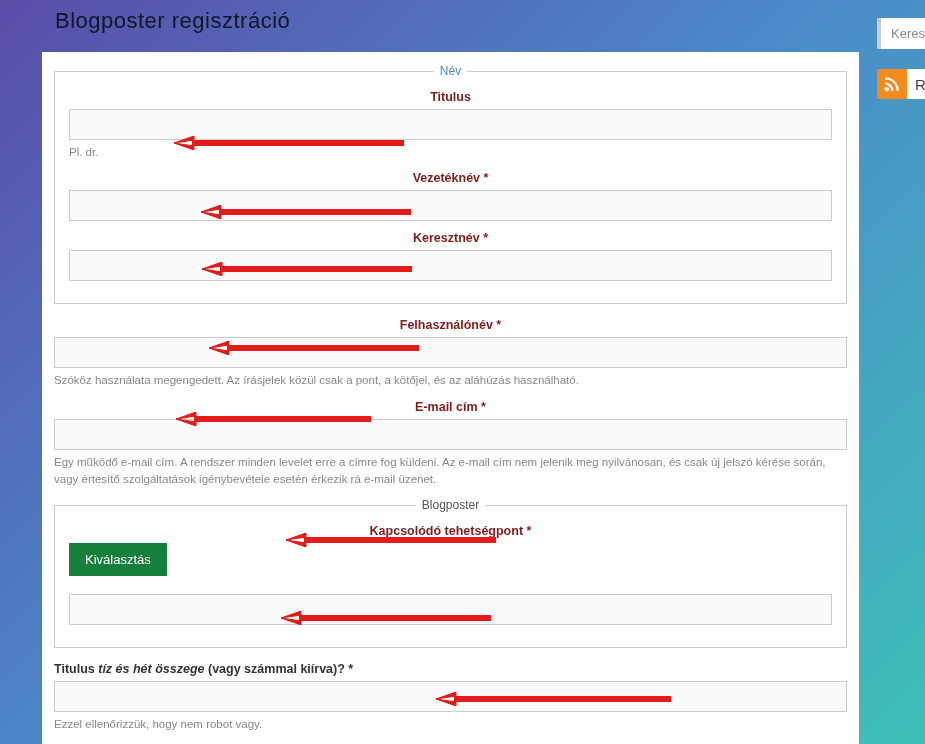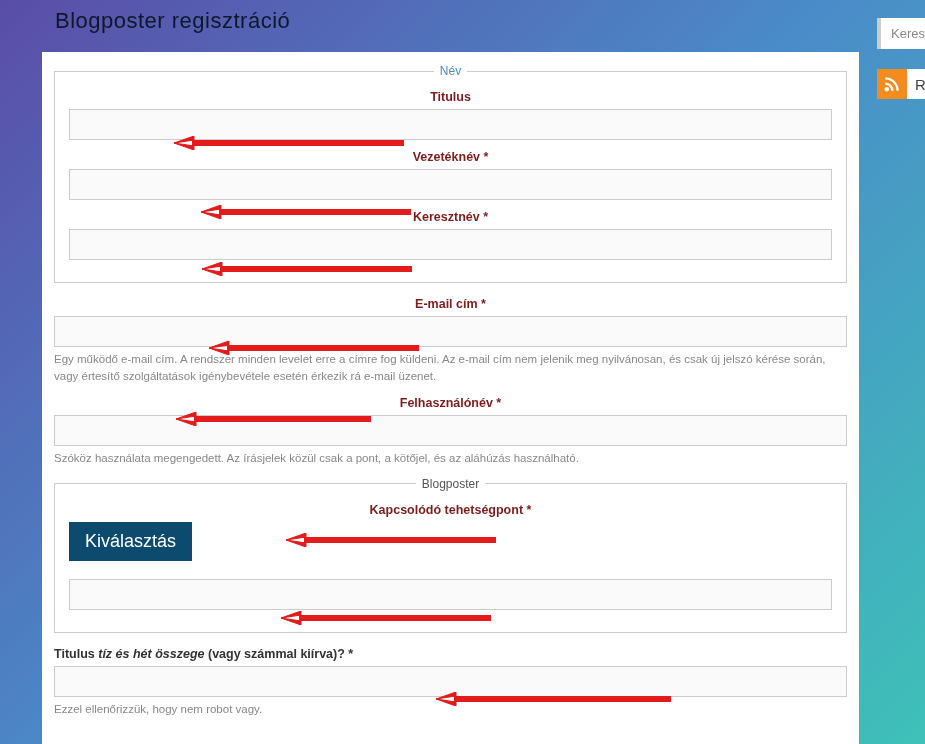--- a/index.html
+++ b/index.html
@@ -66,25 +66,25 @@
       font-size: 11.5px;
       margin-top: 4px;
       line-height: 1.5;
     }
     .help-text.top {
       margin-bottom: 3px;
     }
     .captcha-question { font-weight: bold; color:#333; font-size:12.5px; }
     .captcha-question em { }
     .btn {
-      background: #0c4a6e;
+      background: #15803d;
       color: #fff;
       border: none;
       padding: 9px 16px;
-      font-size: 18px;
+      font-size: 13px;
       cursor: pointer;
     }
     .red-arrow {
       position: absolute;
       height: 14px;
       pointer-events: none;
     }
     .red-arrow line, .red-arrow polygon { fill: #e31b1b; stroke: #e31b1b; }
     .sidebar {
       display: flex;
@@ -131,43 +131,44 @@
 
 <div class="content-wrapper">
   <div class="main-panel" id="main-panel">
 
     <fieldset>
       <legend>Név</legend>
 
       <div class="form-group">
         <label class="form-label">Titulus</label>
         <input class="form-input" type="text" style="">
+        <div class="help-text top">Pl. dr.</div>
       </div>
 
       <div class="form-group">
         <label class="form-label">Vezetéknév *</label>
         <input class="form-input" type="text" style="">
       </div>
 
       <div class="form-group" style="margin-bottom:4px">
         <label class="form-label">Keresztnév *</label>
         <input class="form-input" type="text" style="">
       </div>
     </fieldset>
+
+    <div class="form-group">
+      <label class="form-label">Felhasználónév *</label>
+      <input class="form-input" type="text" style="">
+      <div class="help-text">Szóköz használata megengedett. Az írásjelek közül csak a pont, a kötőjel, és az aláhúzás használható.</div>
+    </div>
 
     <div class="form-group">
       <label class="form-label">E-mail cím *</label>
       <input class="form-input" type="text" style="">
       <div class="help-text">Egy működő e-mail cím. A rendszer minden levelet erre a címre fog küldeni. Az e-mail cím nem jelenik meg nyilvánosan, és csak új jelszó kérése során, vagy értesítő szolgáltatások igénybevétele esetén érkezik rá e-mail üzenet.</div>
-    </div>
-
-    <div class="form-group">
-      <label class="form-label">Felhasználónév *</label>
-      <input class="form-input" type="text" style="">
-      <div class="help-text">Szóköz használata megengedett. Az írásjelek közül csak a pont, a kötőjel, és az aláhúzás használható.</div>
     </div>
 
     <fieldset>
       <legend class="plain">Blogposter</legend>
 
       <div class="form-group">
         <label class="form-label">Kapcsolódó tehetségpont *</label>
         <button class="btn" type="button">Kiválasztás</button>
       </div>
 

